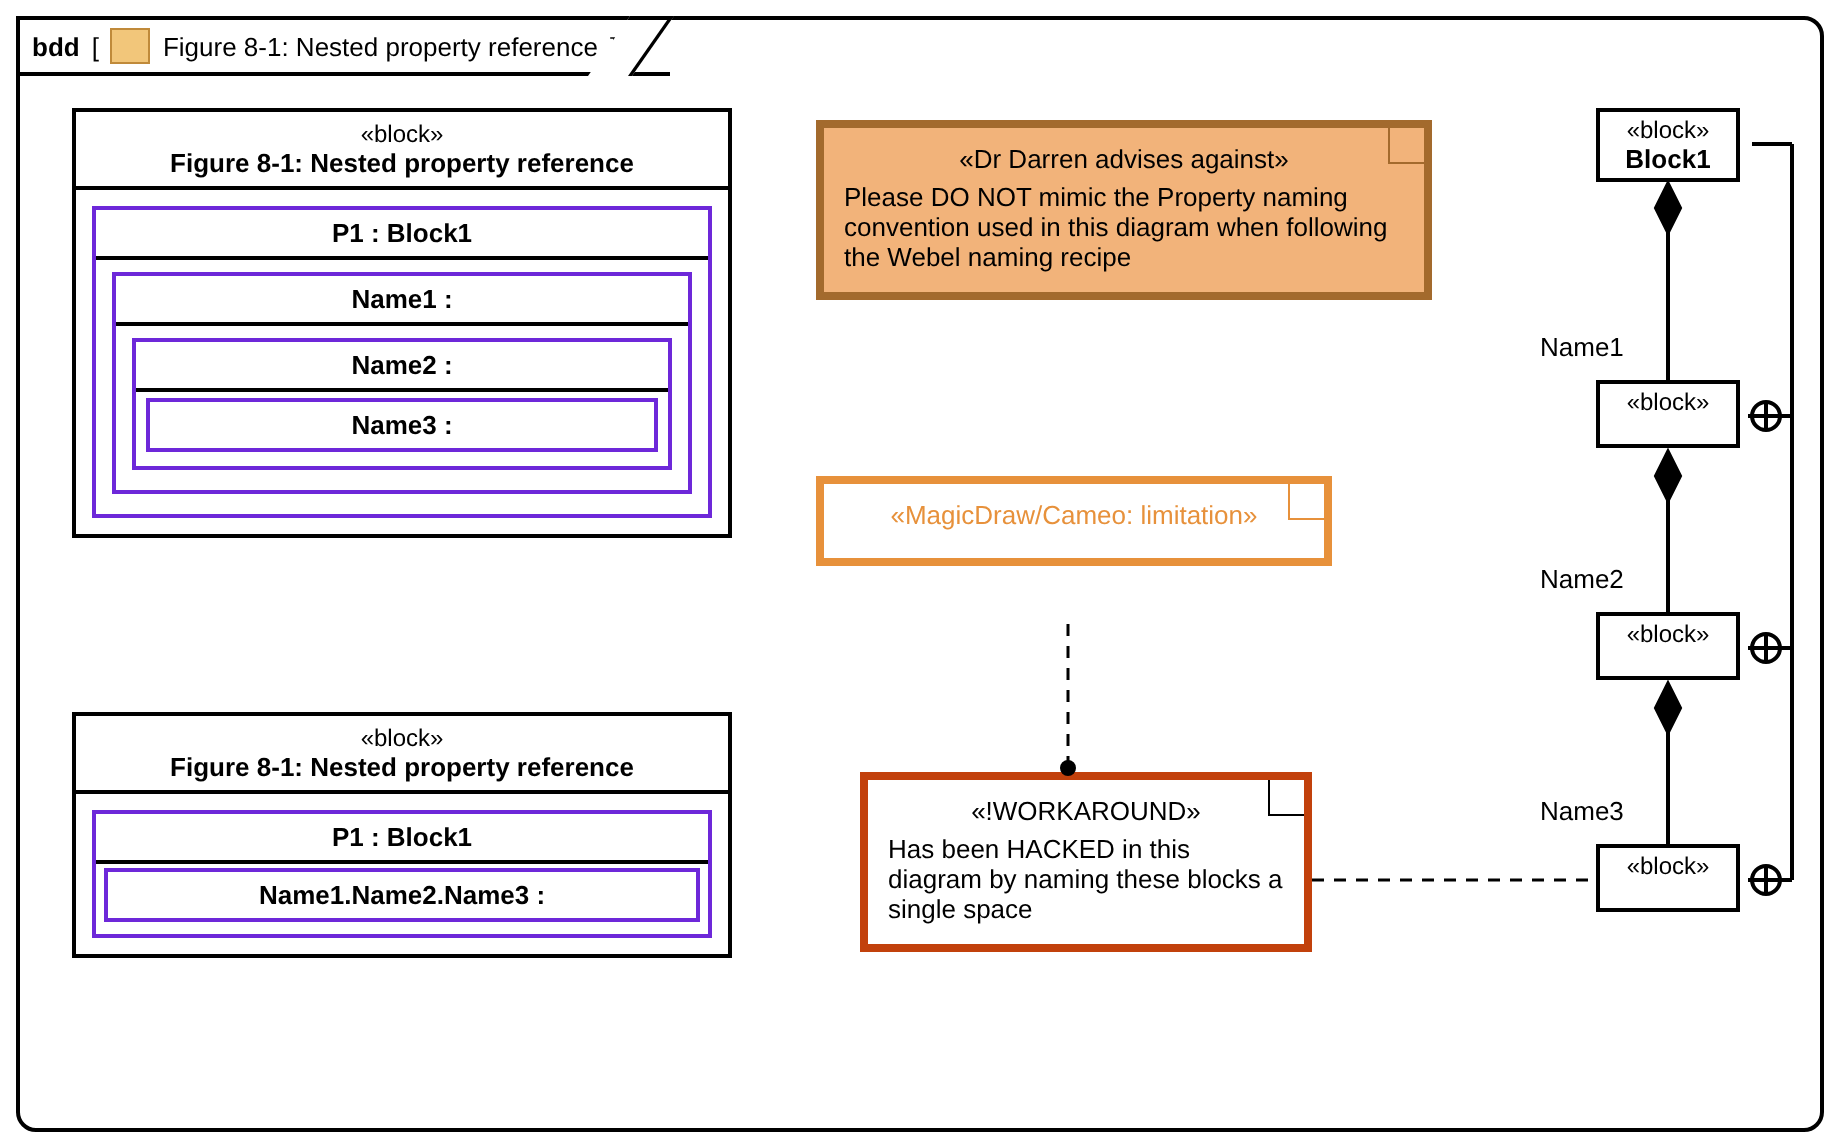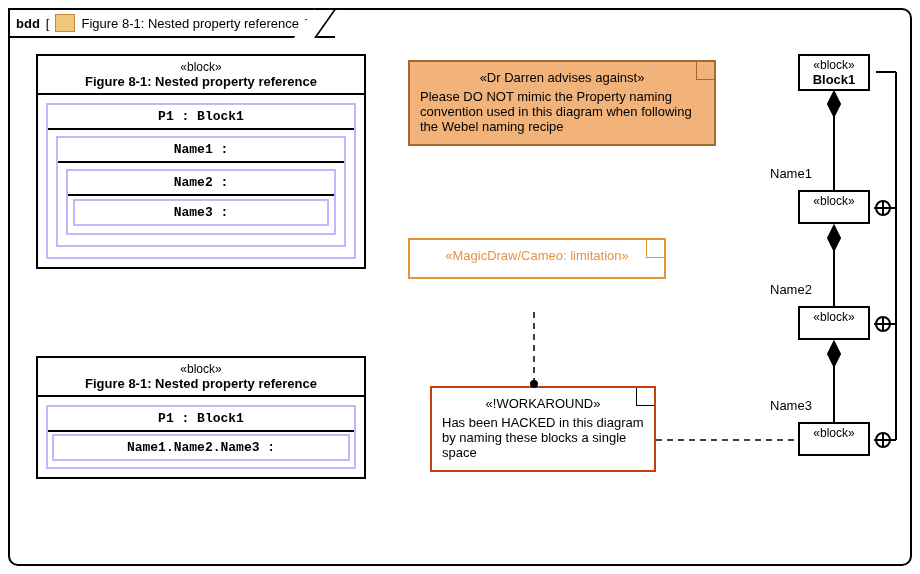--- a/index.html
+++ b/index.html
@@ -64,35 +64,34 @@
     background: #fff;
   }
   .block-head {
     text-align: center;
     padding: 4px 6px;
     border-bottom: 2px solid #000;
   }
   .stereo { font-size: 12px; }
   .bname { font-weight: bold; }
   .inner-box {
-    border: 2px solid #c4b5fd;
+    border: 2px solid #6d28d9;
     margin: 8px;
     background: #fff;
-    font-family: Liberation Mono, monospace;
   }
   .inner-head {
     text-align: center;
     padding: 4px 6px;
     border-bottom: 2px solid #000;
     font-weight: bold;
   }
   .inner-body { padding: 2px 4px 6px 4px; }
   .note {
     position: absolute;
-    border: 2px solid #c2410c;
+    border: 4px solid #c2410c;
     background: #fff;
     padding: 8px 10px 10px 10px;
   }
   .note.orange-bg { background: #f2b37a; border-color: #a36a2d; }
   .note.orange-border { border-color: #e7913b; }
   .note .fold {
     position: absolute;
     right: 0; top: 0;
     width: 18px; height: 18px;
     background: #fff;

